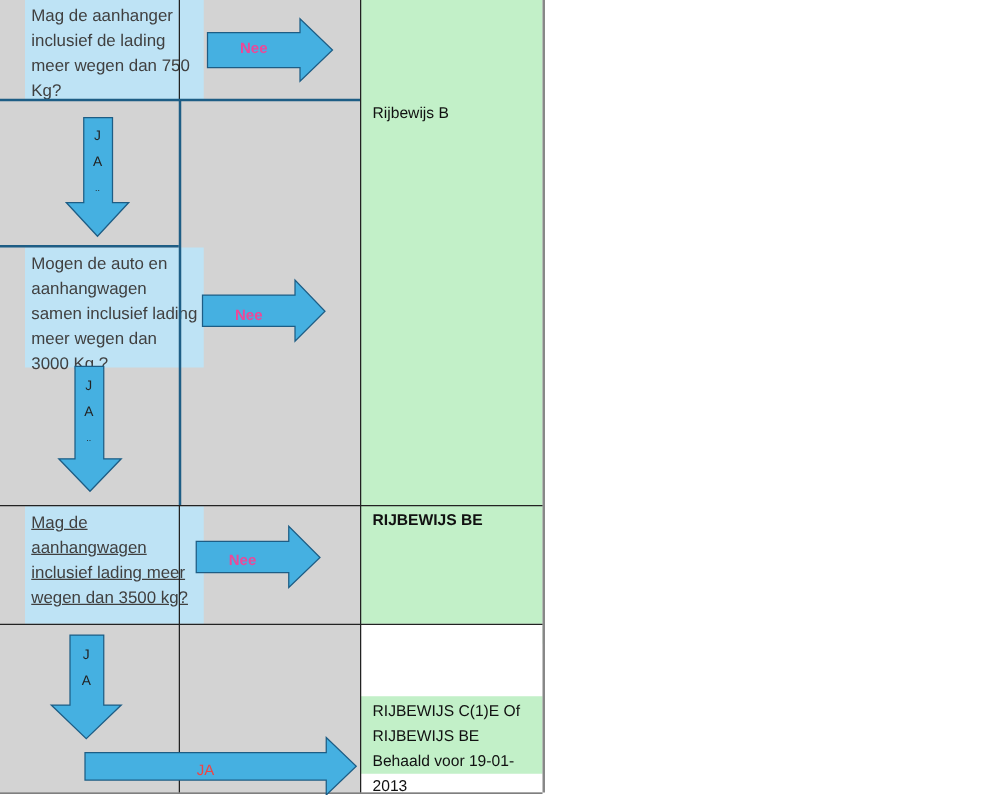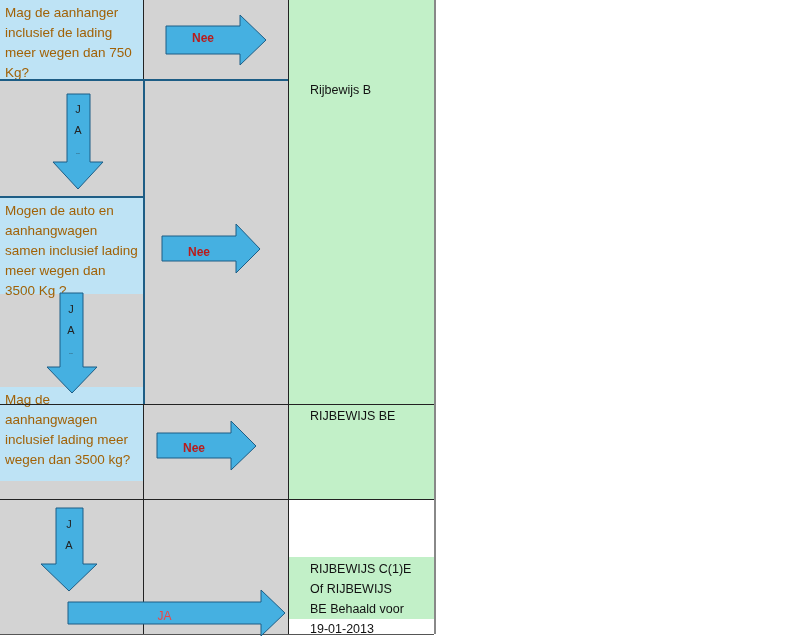--- a/index.html
+++ b/index.html
@@ -2,50 +2,50 @@
 <html><head>
 <meta charset="utf-8">
 <style>
   html, body { margin:0; padding:0; background:#ffffff; }
   body { width:799px; height:636px; position:relative; overflow:hidden;
          font-family:"Liberation Sans", sans-serif; }
   .abs { position:absolute; box-sizing:border-box; }
   .gray { background:#d3d3d3; }
   .qblue { background:#bee3f5; }
   .green { background:#c2f0c8; }
-  .qtext { font-size:13.5px; line-height:20px; color:#a16207; padding:3px 5px; }
-  .rtext { font-size:12.5px; line-height:20px; color:#111; padding:2px 22px; }
+  .qtext { font-size:13.5px; line-height:20px; color:#404040; padding:3px 5px;margin-left:20px; }
+  .rtext { font-size:12.5px; line-height:20px; color:#111; padding:2px 10px; }
   .vline { position:absolute; background:#222; width:1px; }
   .hline { position:absolute; background:#222; height:1px; }
   .bvline { position:absolute; background:#1d5d85; width:2px; }
   .bhline { position:absolute; background:#1d5d85; height:2px; }
   svg.arrow { position:absolute; overflow:visible; }
-  .alabel { position:absolute; color:#b91c1c; font-size:12px; font-weight:bold; text-align:center; }
+  .alabel { position:absolute; color:#ec4899; font-size:12px; font-weight:bold; text-align:center; }
   .alabel.dark { color:#ef4444; font-weight:normal; }
   .vlabel { position:absolute; color:#222; font-size:11px; text-align:center; width:14px; line-height:21px; }
 </style>
 </head>
 <body>
 
 <div class="abs gray" style="left:0;top:0;width:288px;height:634px;"></div>
 
 <div class="abs qblue qtext" style="left:0;top:0;width:143px;height:80px;">
   <span>Mag de aanhanger inclusief de lading meer wegen dan 750 Kg?</span>
 </div>
 <div class="abs qblue qtext" style="left:0;top:198px;width:143px;height:96px;">
-  <span>Mogen de auto en aanhangwagen samen inclusief lading meer wegen dan 3500 Kg ?</span>
+  <span>Mogen de auto en aanhangwagen samen inclusief lading meer wegen dan 3000 Kg ?</span>
 </div>
-<div class="abs qblue qtext" style="left:0;top:387px;width:143px;height:94px;">
+<div class="abs qblue qtext" style="left:0;top:405px;width:143px;height:94px;text-decoration:underline;">
   <span>Mag de aanhangwagen inclusief lading meer wegen dan 3500 kg?</span>
 </div>
 
 <div class="abs green rtext" style="left:288px;top:0;width:146px;height:404px;padding-top:80px;">
   <span>Rijbewijs B</span>
 </div>
-<div class="abs green rtext" style="left:288px;top:404px;width:146px;height:111px;">
+<div class="abs green rtext" style="left:288px;top:404px;width:146px;height:111px;font-weight:bold;">
   <span>RIJBEWIJS BE</span>
 </div>
 <div class="abs" style="left:288px;top:499px;width:146px;height:58px;background:#fff;"></div>
 <div class="abs green rtext" style="left:288px;top:557px;width:146px;height:62px;">
   <span>RIJBEWIJS C(1)E Of RIJBEWIJS BE Behaald voor 19-01-2013</span>
 </div>
 
 <div class="vline" style="left:143px;top:0;height:80px;"></div>
 <div class="bvline" style="left:143px;top:80px;height:324px;"></div>
 <div class="vline" style="left:143px;top:404px;height:230px;"></div>

